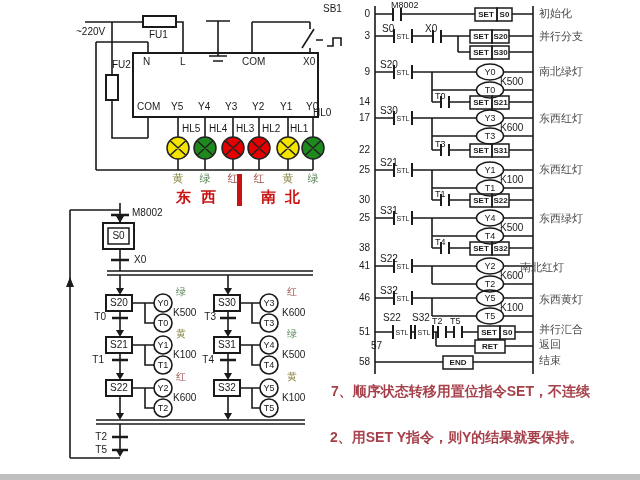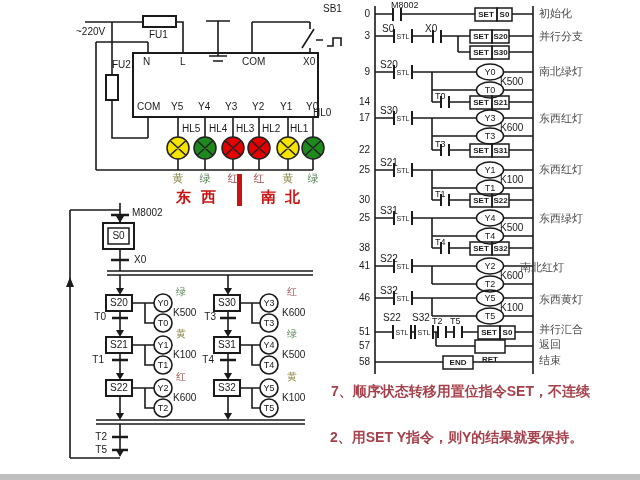--- a/index.html
+++ b/index.html
@@ -213,21 +213,21 @@
 <span class="t r" style="left:354px;top:97px;width:16px;">14</span>
 <span class="t r" style="left:354px;top:113px;width:16px;">17</span>
 <span class="t r" style="left:354px;top:145px;width:16px;">22</span>
 <span class="t r" style="left:354px;top:165px;width:16px;">25</span>
 <span class="t r" style="left:354px;top:195px;width:16px;">30</span>
 <span class="t r" style="left:354px;top:213px;width:16px;">25</span>
 <span class="t r" style="left:354px;top:243px;width:16px;">38</span>
 <span class="t r" style="left:354px;top:261px;width:16px;">41</span>
 <span class="t r" style="left:354px;top:293px;width:16px;">46</span>
 <span class="t r" style="left:354px;top:327px;width:16px;">51</span>
-<span class="t r" style="left:354px;top:341px;width:16px;">57</span>
+<span class="t r" style="left:366px;top:341px;width:16px;">57</span>
 <span class="t r" style="left:354px;top:357px;width:16px;">58</span>
 
 <span class="t f9" style="left:391px;top:1px;">M8002</span>
 <span class="t" style="left:382px;top:24px;">S0</span>
 <span class="t" style="left:425px;top:24px;">X0</span>
 <span class="t" style="left:380px;top:60px;">S20</span>
 <span class="t" style="left:380px;top:106px;">S30</span>
 <span class="t" style="left:380px;top:158px;">S21</span>
 <span class="t" style="left:380px;top:206px;">S31</span>
 <span class="t" style="left:380px;top:254px;">S22</span>
@@ -282,21 +282,21 @@
 <span class="t f8 c" style="left:470px;top:99px;width:22px;">SET</span>
 <span class="t f8 c" style="left:492px;top:99px;width:17px;">S21</span>
 <span class="t f8 c" style="left:470px;top:147px;width:22px;">SET</span>
 <span class="t f8 c" style="left:492px;top:147px;width:17px;">S31</span>
 <span class="t f8 c" style="left:470px;top:197px;width:22px;">SET</span>
 <span class="t f8 c" style="left:492px;top:197px;width:17px;">S22</span>
 <span class="t f8 c" style="left:470px;top:245px;width:22px;">SET</span>
 <span class="t f8 c" style="left:492px;top:245px;width:17px;">S32</span>
 <span class="t f8 c" style="left:478px;top:329px;width:22px;">SET</span>
 <span class="t f8 c" style="left:500px;top:329px;width:15px;">S0</span>
-<span class="t f8 c" style="left:475px;top:356px;width:30px;">RET</span>
+<span class="t f8 c" style="left:475px;top:343px;width:30px;">RET</span>
 <span class="t f8 c" style="left:443px;top:359px;width:30px;">END</span>
 
 <span class="t cmt" style="left:539px;top:8px;">初始化</span>
 <span class="t cmt" style="left:539px;top:31px;">并行分支</span>
 <span class="t cmt" style="left:539px;top:66px;">南北绿灯</span>
 <span class="t cmt" style="left:539px;top:113px;">东西红灯</span>
 <span class="t cmt" style="left:539px;top:164px;">东西红灯</span>
 <span class="t cmt" style="left:539px;top:213px;">东西绿灯</span>
 <span class="t cmt" style="left:520px;top:262px;">南北红灯</span>
 <span class="t cmt" style="left:539px;top:294px;">东西黄灯</span>

